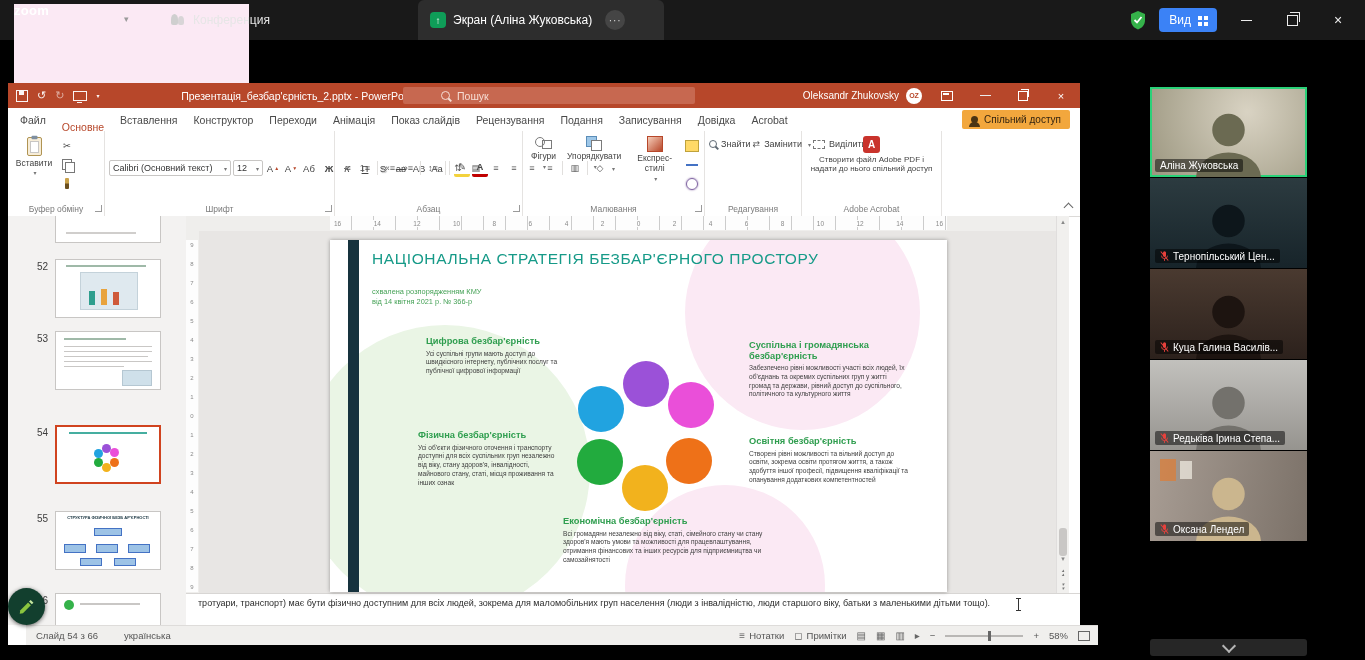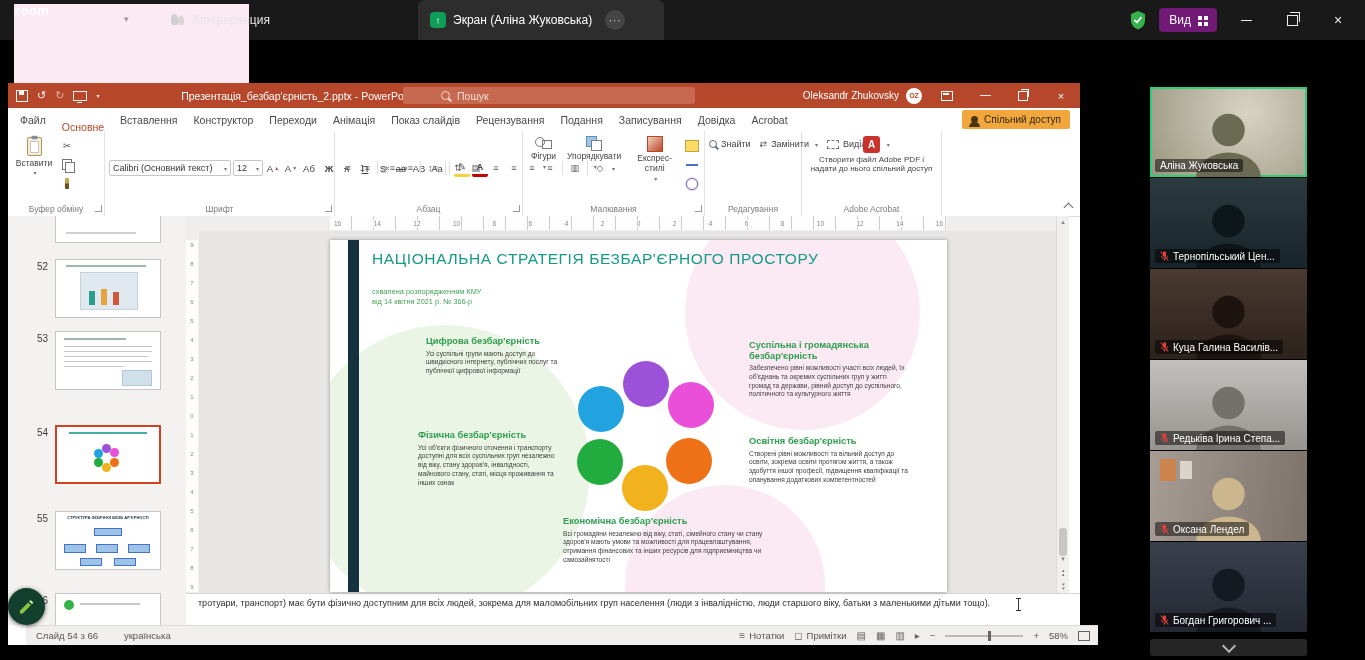--- a/index.html
+++ b/index.html
@@ -12,21 +12,21 @@
   .brand{position:absolute;left:14px;top:4px;color:#fff;line-height:1.1;}
   .brand .b1{display:block;font-size:13px;font-weight:bold;letter-spacing:.3px;}
   .brand .b2{display:block;font-size:12px;font-weight:bold;}
   .brand-chev{position:absolute;left:124px;top:14px;color:#9a9a9a;font-size:9px;}
   .ztab{position:absolute;top:0;height:40px;display:flex;align-items:center;gap:7px;color:#e6e6e6;font-size:12px;padding:0 12px;}
   .ztab.conf{left:158px;}
   .ztab.screen{left:418px;width:222px;background:#2d2d2d;border-radius:6px 6px 0 0;color:#fff;}
   .shareic{width:16px;height:16px;border-radius:4px;background:#0f9d58;color:#fff;font-size:10px;display:flex;align-items:center;justify-content:center;font-weight:bold;}
   .more{margin-left:6px;width:20px;height:20px;border-radius:50%;background:#454545;color:#ddd;font-size:10px;display:flex;align-items:center;justify-content:center;letter-spacing:1px;}
   .top-right{position:absolute;right:0;top:0;height:40px;display:flex;align-items:center;gap:12px;padding-right:10px;}
-  .viewbtn{height:24px;background:#701a75;border-radius:4px;color:#fff;font-size:12px;display:flex;align-items:center;gap:7px;padding:0 10px;}
+  .viewbtn{height:24px;background:#3b82f6;border-radius:4px;color:#fff;font-size:12px;display:flex;align-items:center;gap:7px;padding:0 10px;}
   .gridic{width:4px;height:4px;background:#fff;box-shadow:6px 0 #fff,0 6px #fff,6px 6px #fff;margin:-5px 5px 0 0;}
   .wbtn{width:34px;height:40px;display:flex;align-items:center;justify-content:center;color:#ececec;font-size:14px;}
   .minic{width:11px;height:1px;background:#ececec;display:block;}
   .restic{width:9px;height:9px;border:1px solid #ececec;position:relative;display:block;}
   .restic::after{content:'';position:absolute;left:2px;top:-4px;width:9px;height:9px;border:1px solid #ececec;border-bottom:none;border-left:none;}
   .peopleic{width:16px;height:12px;position:relative;display:block;}
   .peopleic::before,.peopleic::after{content:'';position:absolute;border-radius:50% 50% 2px 2px;background:#cfcfcf;}
   .peopleic::before{left:1px;top:0;width:7px;height:11px;}
   .peopleic::after{left:8px;top:2px;width:6px;height:9px;opacity:.8;}
 
@@ -414,21 +414,21 @@
               </span>
           </div>
         </div>
         <div class="rgl">
             <span>Малювання</span>
             <i class="dlg"></i>
           </div>
       </div>
 
       <div class="rgroup" style="width:97px">
-        <div class="rgc col" style="padding-top:6px;gap:9px">
+        <div class="rgc col" style="padding-top:6px;gap:2px">
           <div class="erow">
               <span class="magd"></span>
               <span>Знайти</span>
             </div>
           <div class="erow">
               <span class="gly">⇄</span>
               <span>Замінити</span>
               <span class="dd">▾</span>
             </div>
           <div class="erow">
@@ -729,33 +729,18 @@
           <svg width="9" height="12" viewBox="0 0 12 15">
             <rect x="4" y="1" width="4" height="7.5" rx="2" fill="#e8413c"></rect>
             <path d="M2 7 a4 4 0 0 0 8 0" stroke="#e8413c" stroke-width="1.2" fill="none"></path>
             <line x1="6" y1="11" x2="6" y2="14" stroke="#e8413c" stroke-width="1.2"></line>
             <line x1="1" y1="1.5" x2="11" y2="13.5" stroke="#e8413c" stroke-width="1.4"></line>
           </svg>
           <span>Оксана Лендел</span>
         </div>
       </div>
 
-      <div class="tile">
-        <svg class="sil" viewBox="0 0 100 72" preserveAspectRatio="xMidYMax meet">
-          <circle cx="50" cy="28" r="13" fill="currentColor"></circle>
-          <ellipse cx="50" cy="66" rx="26" ry="20" fill="currentColor"></ellipse>
-        </svg>
-        <div class="nametag">
-          <svg width="9" height="12" viewBox="0 0 12 15">
-            <rect x="4" y="1" width="4" height="7.5" rx="2" fill="#e8413c"></rect>
-            <path d="M2 7 a4 4 0 0 0 8 0" stroke="#e8413c" stroke-width="1.2" fill="none"></path>
-            <line x1="6" y1="11" x2="6" y2="14" stroke="#e8413c" stroke-width="1.2"></line>
-            <line x1="1" y1="1.5" x2="11" y2="13.5" stroke="#e8413c" stroke-width="1.4"></line>
-          </svg>
-          <span>Богдан Григорович ...</span>
-        </div>
-      </div>
     </div>
   <div class="collapsebar">
     <i class="chevdn"></i>
   </div>
 
 </div>
 
 </body></html>

